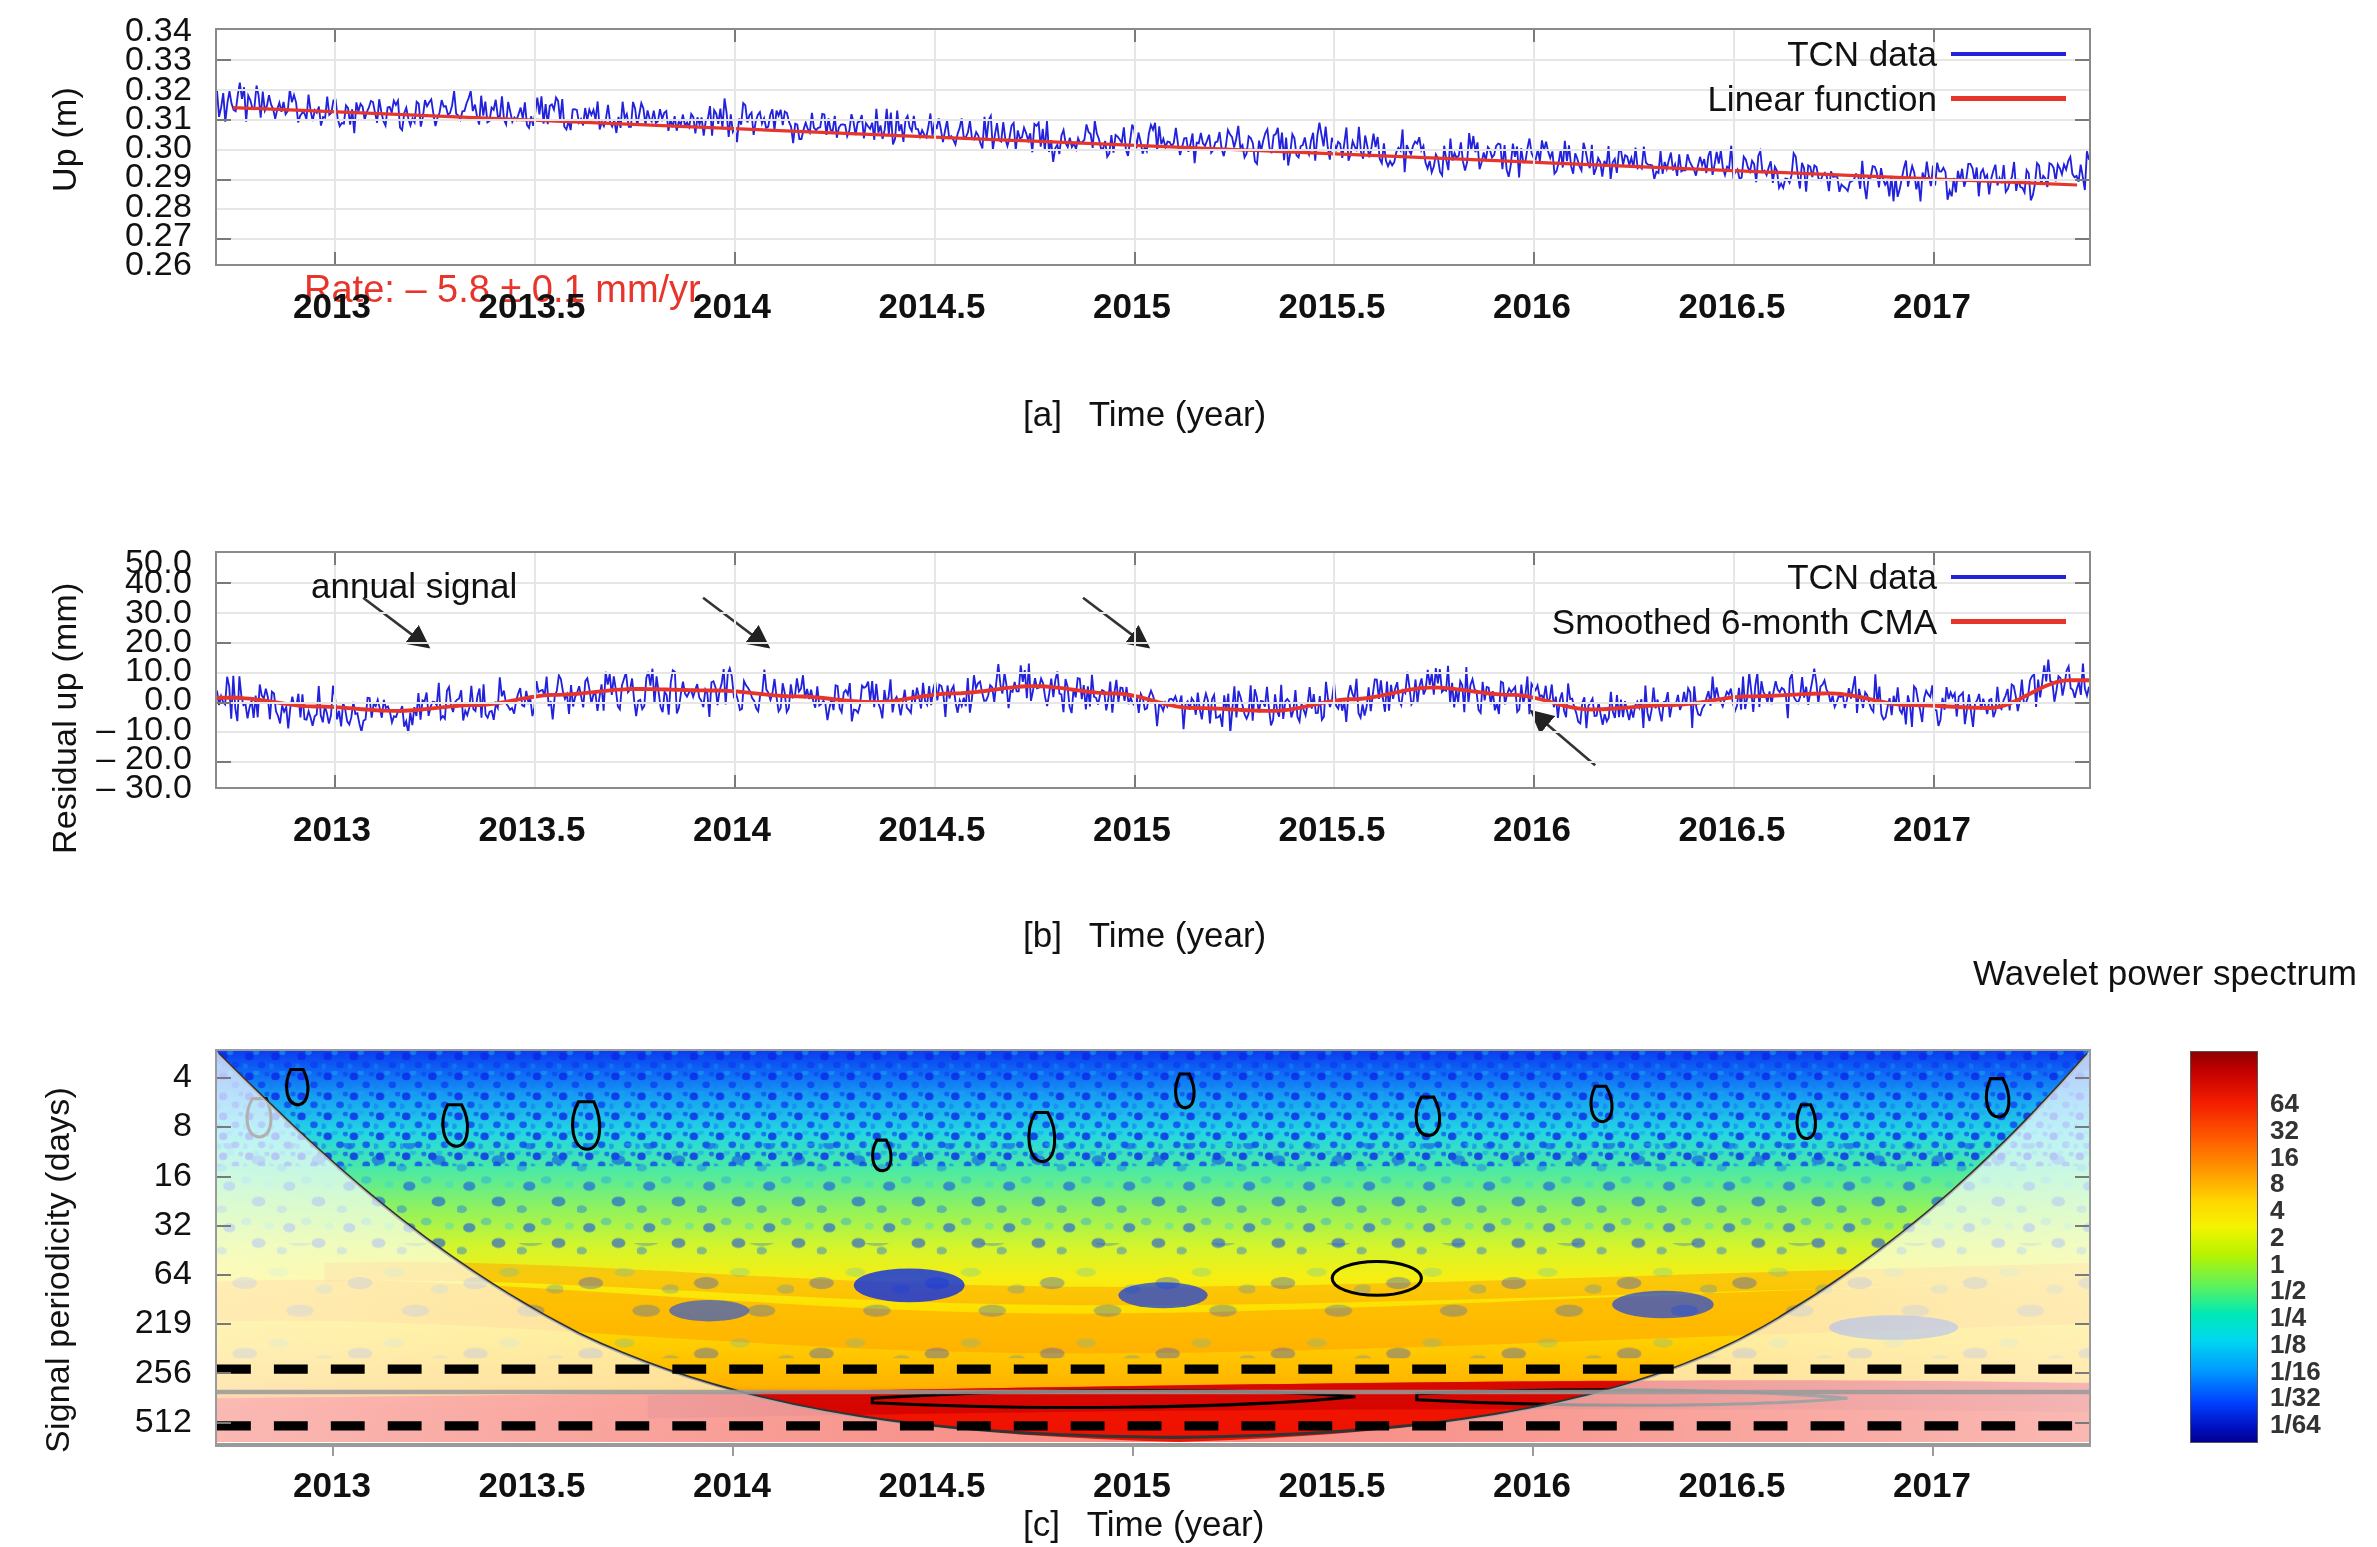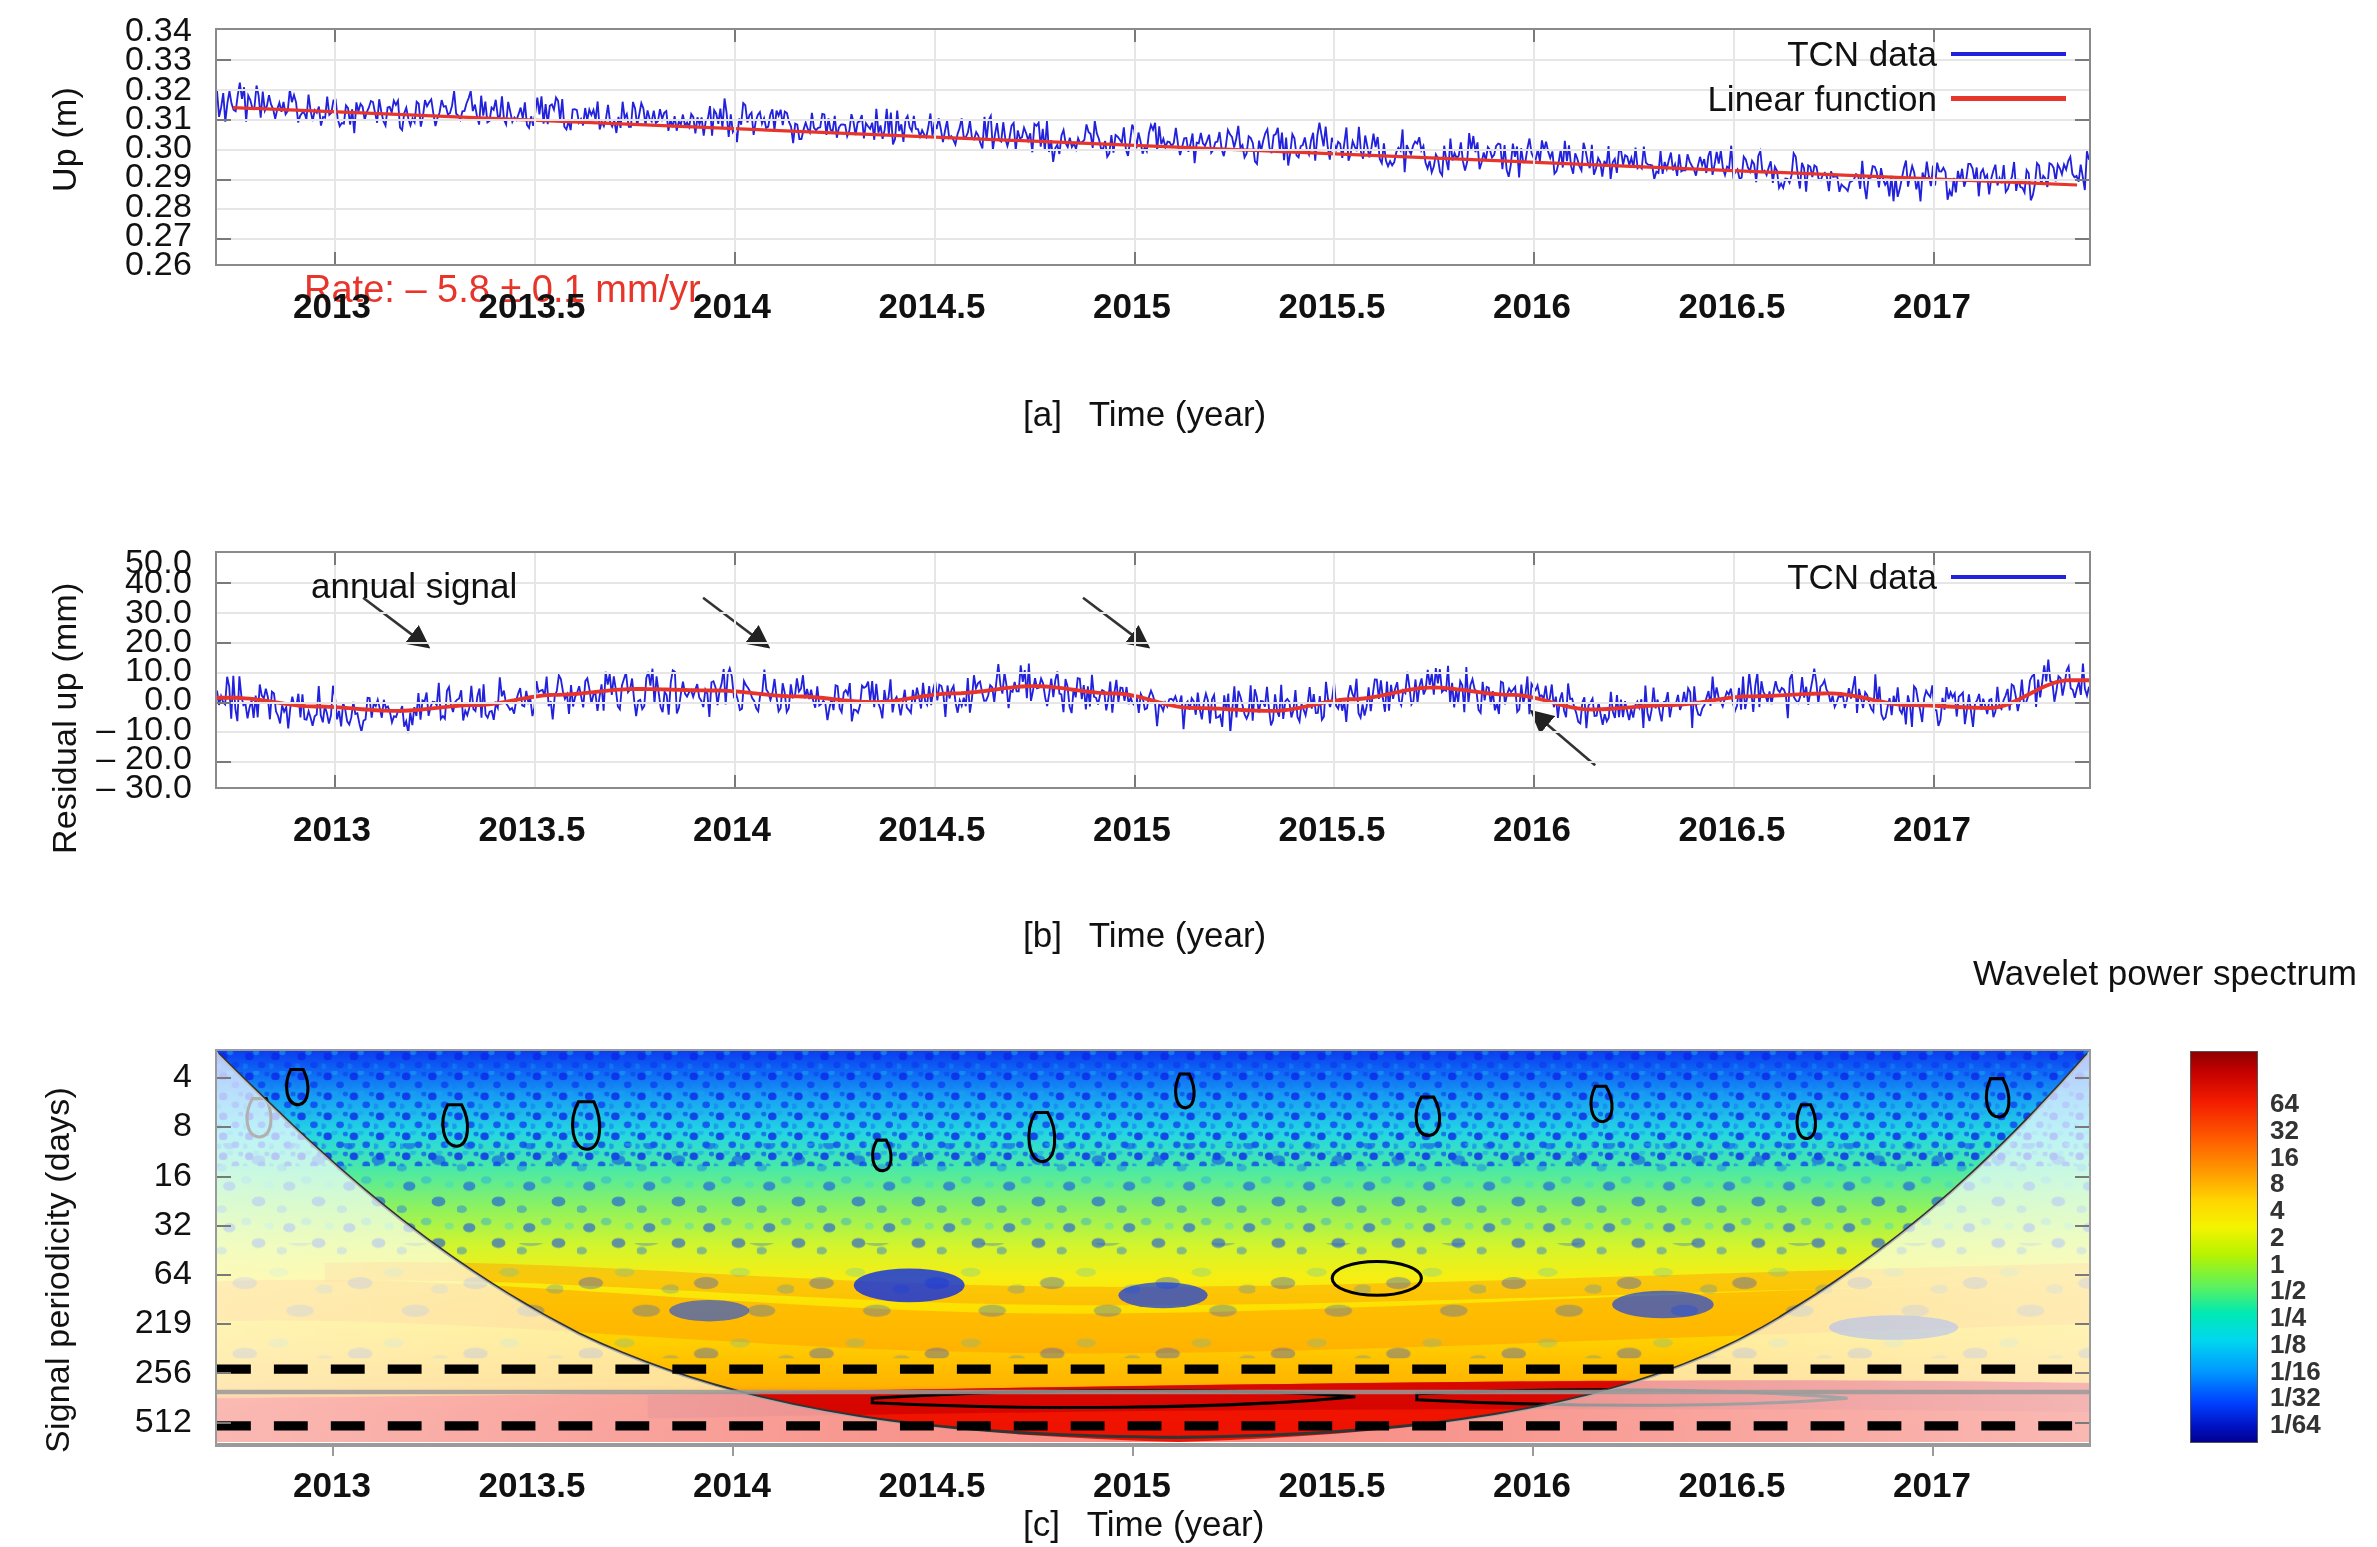--- a/index.html
+++ b/index.html
@@ -211,20 +211,24 @@
       <line x1="1792" y1="276" x2="1712" y2="208" stroke="#333" stroke-width="3.4" marker-end="url(#arrH)"></line>
     </svg>
   </div>
 
   <div class="ann-black" style="left:311px;top:43px;">annual signal</div>
 
   <div class="legend" style="right:311px;top:34px;">
     <div class="legend-row">
       <span class="legend-label">TCN data</span>
       <span class="legend-swatch" style="background:#2222dd;"></span>
+    </div>
+    <div class="legend-row">
+      <span class="legend-label">Smoothed 6-month CMA</span>
+      <span class="legend-swatch" style="background:#e8352b;"></span>
     </div>
   </div>
 
   <div>
     <div class="xtick" style="left:332px;top:286px;">2013</div>
     <div class="xtick" style="left:532px;top:286px;">2013.5</div>
     <div class="xtick" style="left:732px;top:286px;">2014</div>
     <div class="xtick" style="left:932px;top:286px;">2014.5</div>
     <div class="xtick" style="left:1132px;top:286px;">2015</div>
     <div class="xtick" style="left:1332px;top:286px;">2015.5</div>

